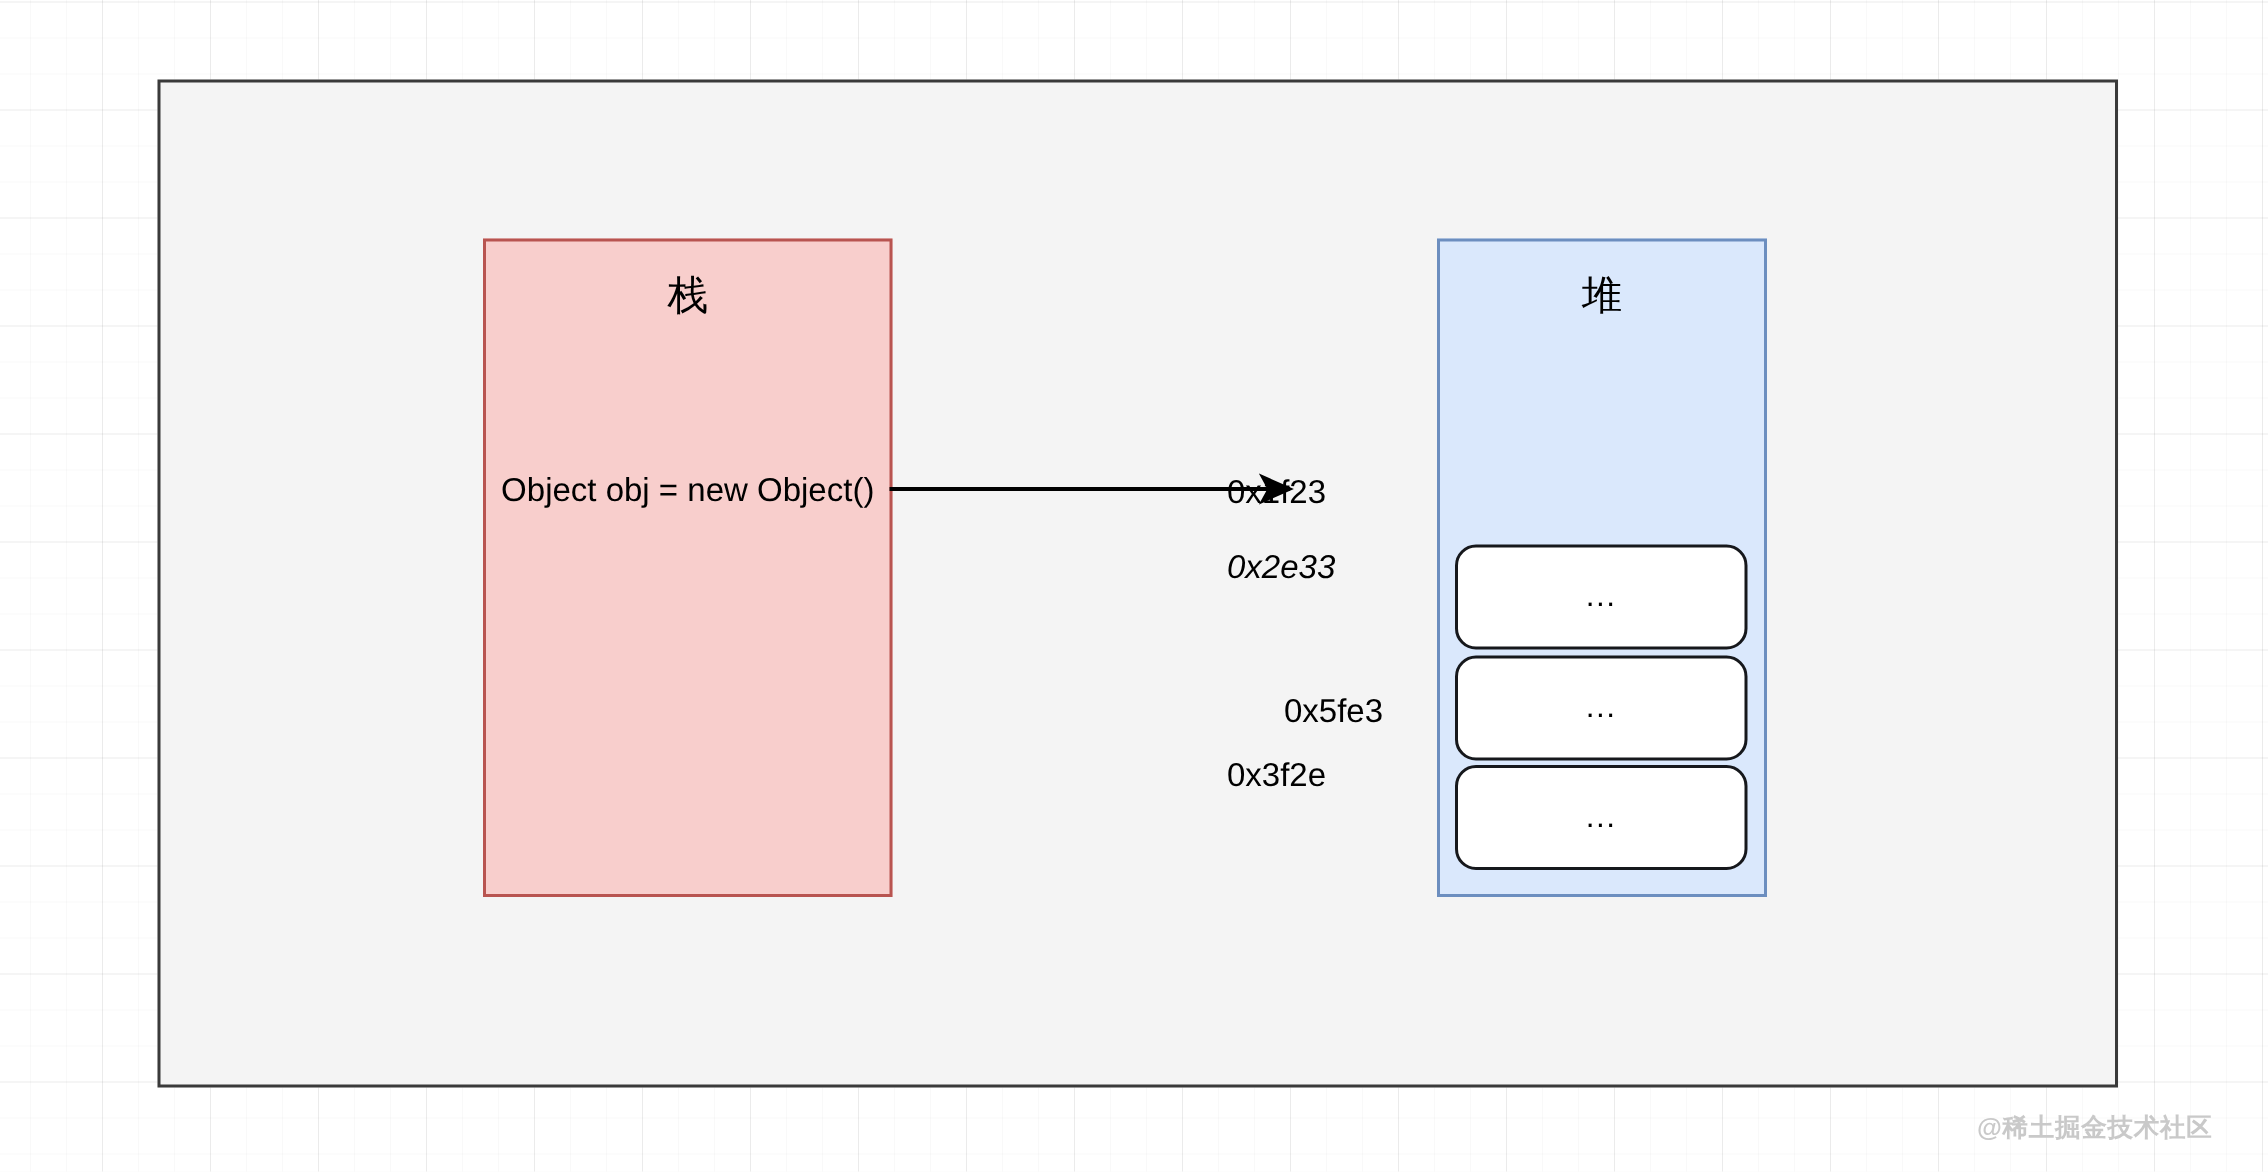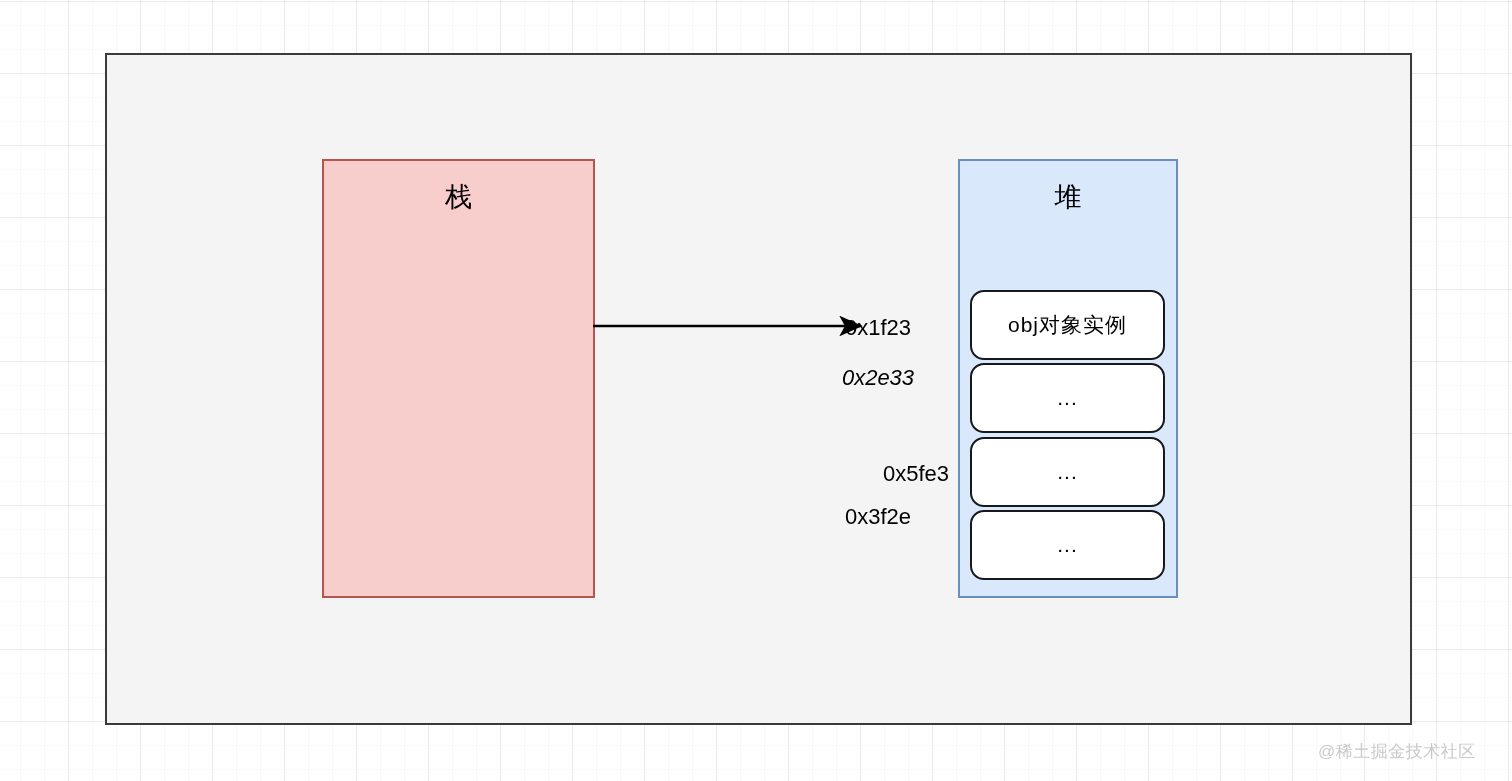--- a/index.html
+++ b/index.html
@@ -129,68 +129,67 @@
   .heap-slot.s1 { top: 363px; }
   .heap-slot.s2 { top: 437px; }
   .heap-slot.s3 { top: 510px; }
   .heap-slot .dots { font-size: 21px; letter-spacing: 1px; }
 
   
   .addr {
     position: absolute;
     width: 120px;
     right: 0;
-    text-align: center;
+    text-align: left;
     font-size: 22px;
     color: #000000;
     line-height: 1.2;
   }
   .addr.a0 { left: 818px; top: 315px; }
   .addr.a1 { left: 818px; top: 365px; font-style: italic; }
   .addr.a2 { left: 856px; top: 461px; }
   .addr.a3 { left: 818px; top: 504px; }
 
   
   .watermark {
     position: absolute;
     left: 1318px;
     top: 740px;
     font-size: 17px;
     color: #c9c9c9;
     letter-spacing: 0.5px;
     white-space: nowrap;
+    font-weight: bold;
   }
 </style>
 </head>
 <body>
 
 <div id="canvas">
 
   <div class="outer-frame"></div>
 
   <div class="stack-box">
     <div class="stack-title">栈</div>
+    <div class="stack-code">Object obj = new Object()</div>
   </div>
 
   <svg class="arrow-svg" viewBox="0 0 290 44">
     <defs>
       <marker id="arrowhead" markerWidth="9" markerHeight="8" refX="8" refY="4" orient="auto" markerUnits="strokeWidth">
         <path d="M0,0 L9,4 L0,8 L2.2,4 Z" fill="#000000"></path>
       </marker>
     </defs>
     <line x1="3" y1="21" x2="270" y2="21" stroke="#000000" stroke-width="2.6" marker-end="url(#arrowhead)"></line>
   </svg>
 
   <div class="heap-box">
     <div class="heap-title">堆</div>
   </div>
 
-  <div class="heap-slot s0">
-    <span class="dots">obj对象实例</span>
-  </div>
   <div class="heap-slot s1">
     <span class="dots">...</span>
   </div>
   <div class="heap-slot s2">
     <span class="dots">...</span>
   </div>
   <div class="heap-slot s3">
     <span class="dots">...</span>
   </div>
 

